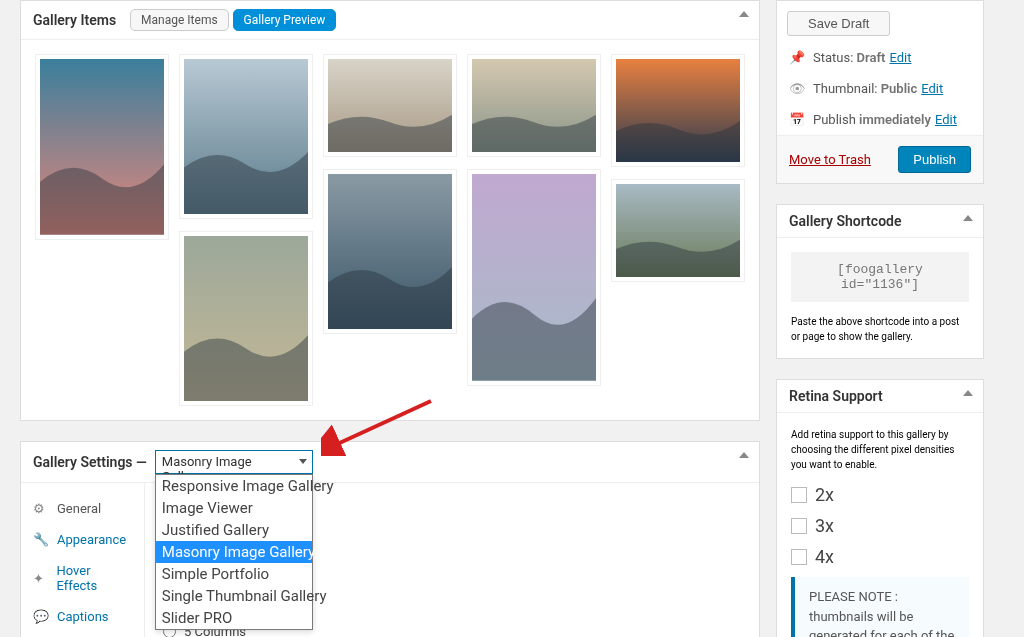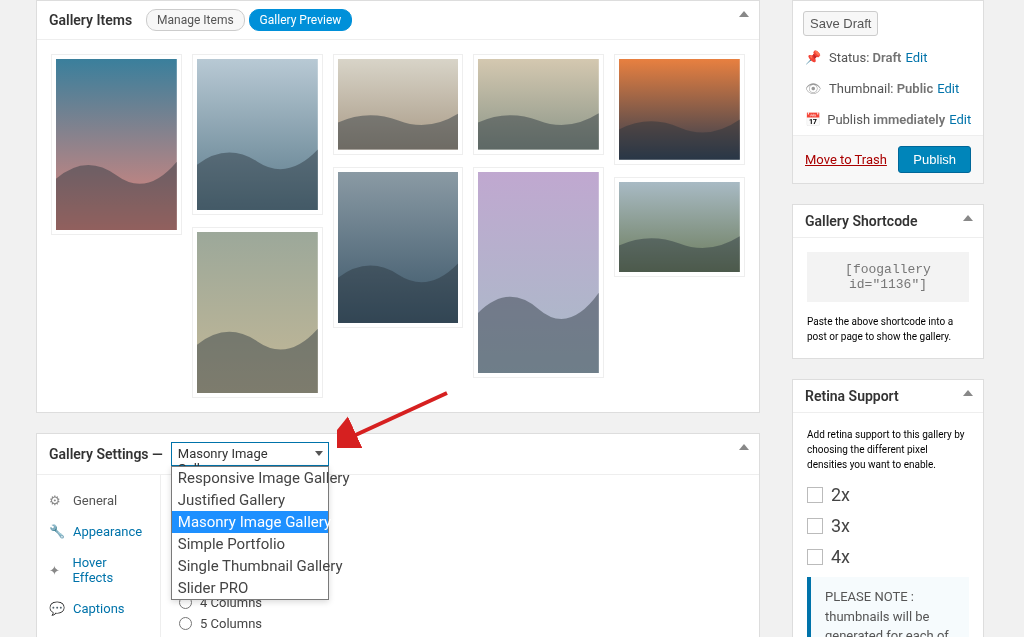--- a/index.html
+++ b/index.html
@@ -8,21 +8,21 @@
     font-size: 13px;
     color: #444;
     background: #f1f1f1;
     padding: 0;
     display: flex;
   }
   .main-col { flex: 1; padding: 0 10px 10px 20px; max-width: 770px; }
   .sidebar-col { width: 226px; padding: 0 12px 10px 6px; }
 
   
-  .panel { background: #fff; border: 1px solid #ddd; margin-bottom: 20px; margin-left: 16px; }
+  .panel { background: #fff; border: 1px solid #ddd; margin-bottom: 20px; }
   .panel-header {
     border-bottom: 1px solid #eee;
     padding: 8px 12px;
     display: flex;
     align-items: center;
     position: relative;
   }
   .panel-title { font-weight: 600; font-size: 14px; color: #333; }
   .panel-toggle {
     position: absolute; right: 10px; top: 10px;
@@ -33,21 +33,21 @@
     cursor: pointer;
   }
   .panel-body { padding: 14px; }
 
   
   .hdr-tabs { margin-left: 14px; display: flex; }
   .hdr-tab {
     font-size: 12px;
     padding: 3px 10px;
     border: 1px solid #ccc;
-    border-radius: 10px;
+    border-radius: 5px;
     background: #f7f7f7;
     color: #555;
     cursor: pointer;
     margin-right: 4px;
   }
   .hdr-tab.active { background: #0090d9; border-color: #0090d9; color: #fff; }
 
   
   .masonry {
     column-count: 5;
@@ -129,35 +129,35 @@
     border: 1px solid #ddd; font-size: 13px;
     margin-bottom: 14px;
   }
   .radio-row { display: flex; align-items: center; margin-bottom: 6px; font-size: 13px; }
   .radio-row input { margin-right: 8px; }
 
   
   .pub-btn {
     border: 1px solid #ccc;
     background: #f7f7f7;
-    padding: 4px 6px;
+    padding: 4px 20px;
     font-size: 13px;
     color: #555;
     cursor: pointer;
     border-radius: 3px;
     margin: 6px;
   }
   .pub-row {
     padding: 8px 12px;
     font-size: 13px;
     color: #555;
     display: flex; align-items: center;
   }
   .pub-row .ico { width: 18px; color: #999; margin-right: 6px; }
-  .pub-row a { color: #0073aa; margin-left: 4px; cursor: pointer; text-align: right; }
+  .pub-row a { color: #0073aa; text-decoration: underline; margin-left: 4px; cursor: pointer; text-align: right; }
   .pub-footer {
     display: flex; justify-content: space-between; align-items: center;
     padding: 10px 12px;
     border-top: 1px solid #eee;
     background: #f8f8f8;
   }
   .trash-link { color: #a00; text-decoration: underline; font-size: 13px; cursor: pointer; }
   .publish-btn {
     background: #0085ba; color: #fff; border: 1px solid #006799;
     padding: 5px 14px; border-radius: 3px; font-size: 13px; cursor: pointer;
@@ -330,20 +330,21 @@
     </div>
     <div class="panel-header">
       <span class="panel-title">Gallery Settings —</span>
       <div class="settings-select-wrap">
         <div class="settings-select">
           <span>Masonry Image Gallery</span>
         </div>
         <div class="caret-down"></div>
         <div class="dropdown" id="tmpl-dropdown">
             <div class="dropdown-opt">Responsive Image Gallery</div>
+            <div class="dropdown-opt">Image Viewer</div>
             <div class="dropdown-opt">Justified Gallery</div>
             <div class="dropdown-opt sel">Masonry Image Gallery</div>
             <div class="dropdown-opt">Simple Portfolio</div>
             <div class="dropdown-opt">Single Thumbnail Gallery</div>
             <div class="dropdown-opt">Slider PRO</div>
           </div>
       </div>
       <div class="panel-toggle"></div>
     </div>
 

